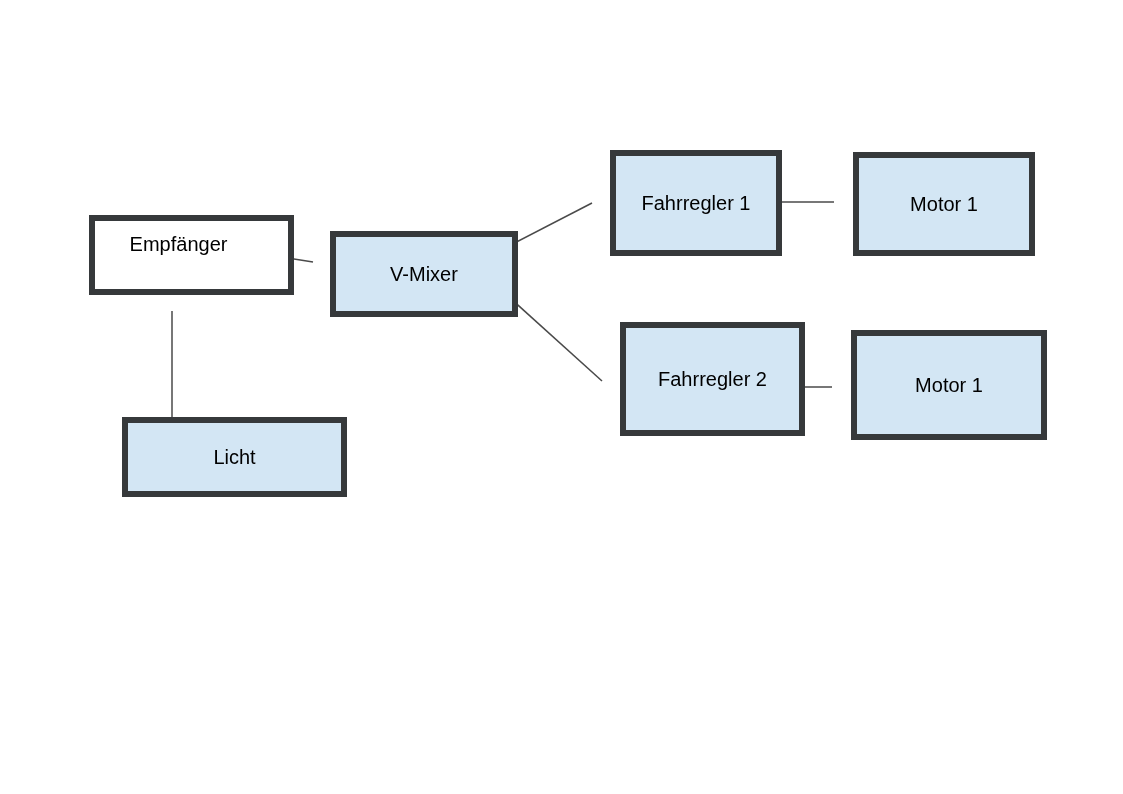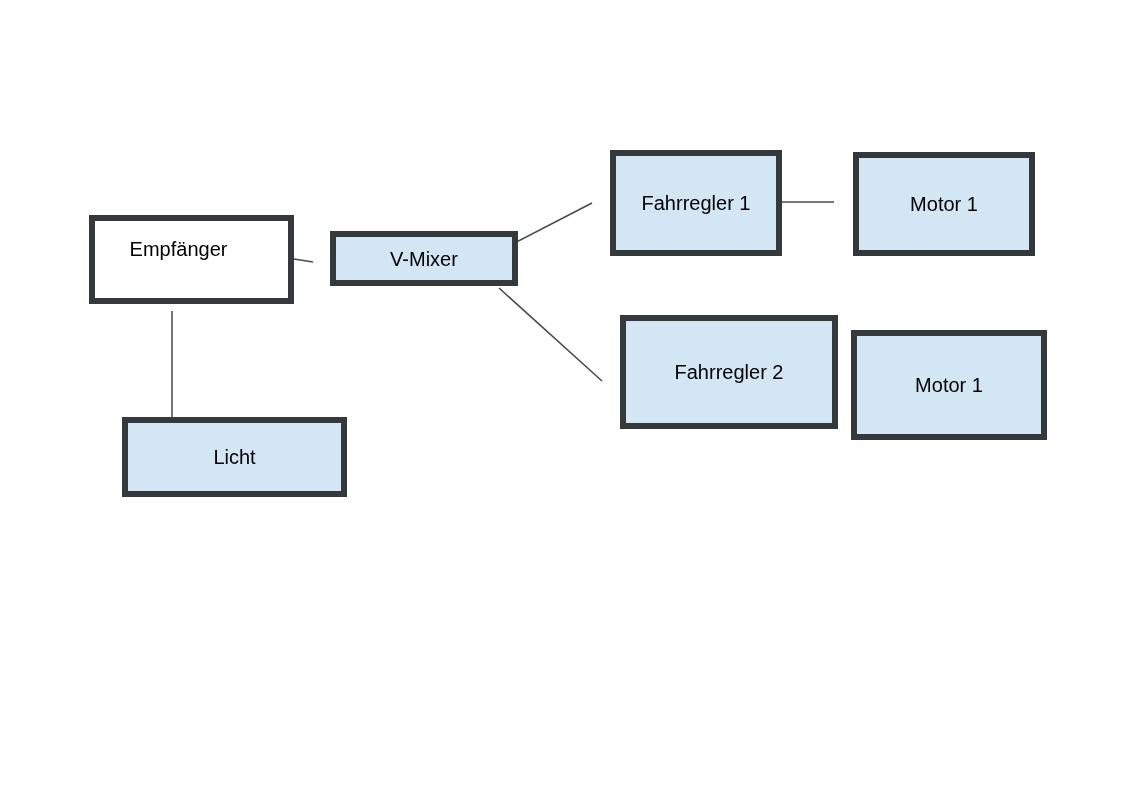--- a/index.html
+++ b/index.html
@@ -33,26 +33,26 @@
     align-items: center;
     justify-content: center;
     color: #000000;
     font-size: 20px;
     line-height: 1.2;
     white-space: nowrap;
     margin-left: 19px;
   }
   .node--white { background: #ffffff; }
 
-  .node--empfaenger   { left: 70px;  top: 215px; width: 205px; height: 89px;
+  .node--empfaenger   { left: 70px;  top: 215px; width: 205px; height: 80px;
                         padding-bottom: 22px; padding-right: 26px; }
-  .node--v-mixer      { left: 311px; top: 231px; width: 188px; height: 55px; }
+  .node--v-mixer      { left: 311px; top: 231px; width: 188px; height: 86px; }
   .node--fahrregler-1 { left: 591px; top: 150px; width: 172px; height: 106px; }
   .node--motor-1      { left: 834px; top: 152px; width: 182px; height: 104px; }
-  .node--fahrregler-2 { left: 601px; top: 315px; width: 218px; height: 114px; }
+  .node--fahrregler-2 { left: 601px; top: 322px; width: 185px; height: 114px; }
   .node--motor-2      { left: 832px; top: 330px; width: 196px; height: 110px; }
   .node--licht        { left: 103px; top: 417px; width: 225px; height: 80px; }
 </style>
 </head>
 <body>
 
 <div class="canvas">
 
   <svg class="edges-layer" viewBox="0 0 1123 794" xmlns="http://www.w3.org/2000/svg">
     <line x1="275" y1="256" x2="313" y2="262" stroke="#4a4a4a" stroke-width="1.5"></line>

